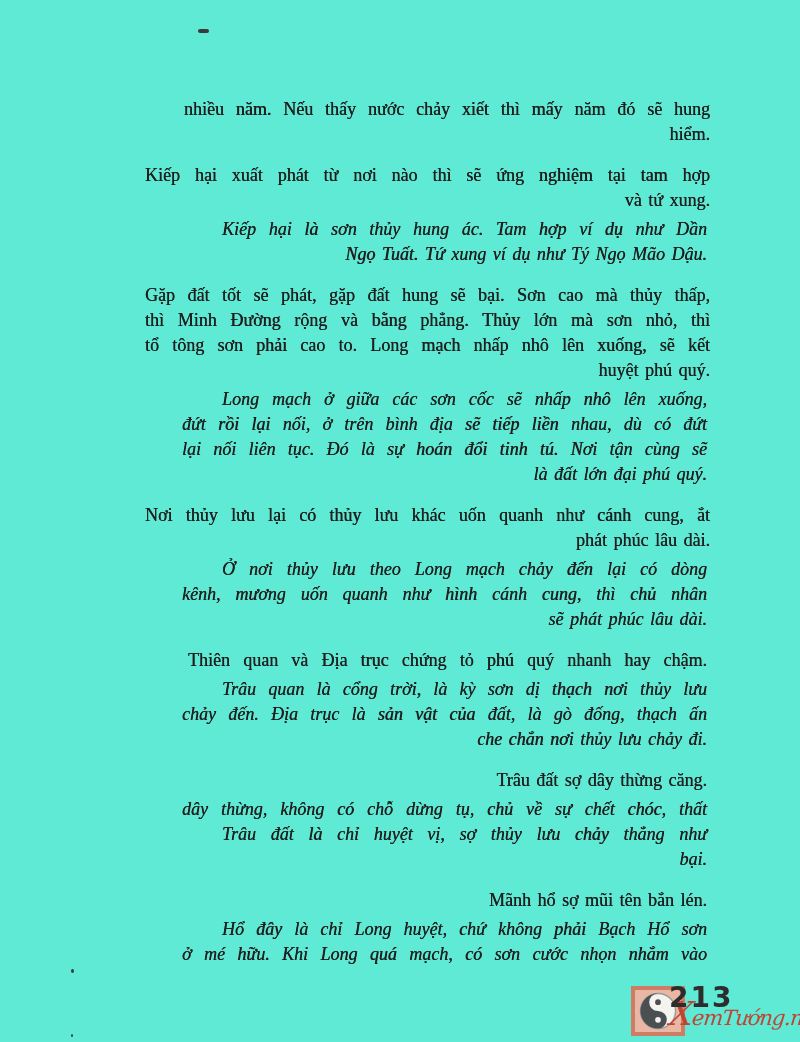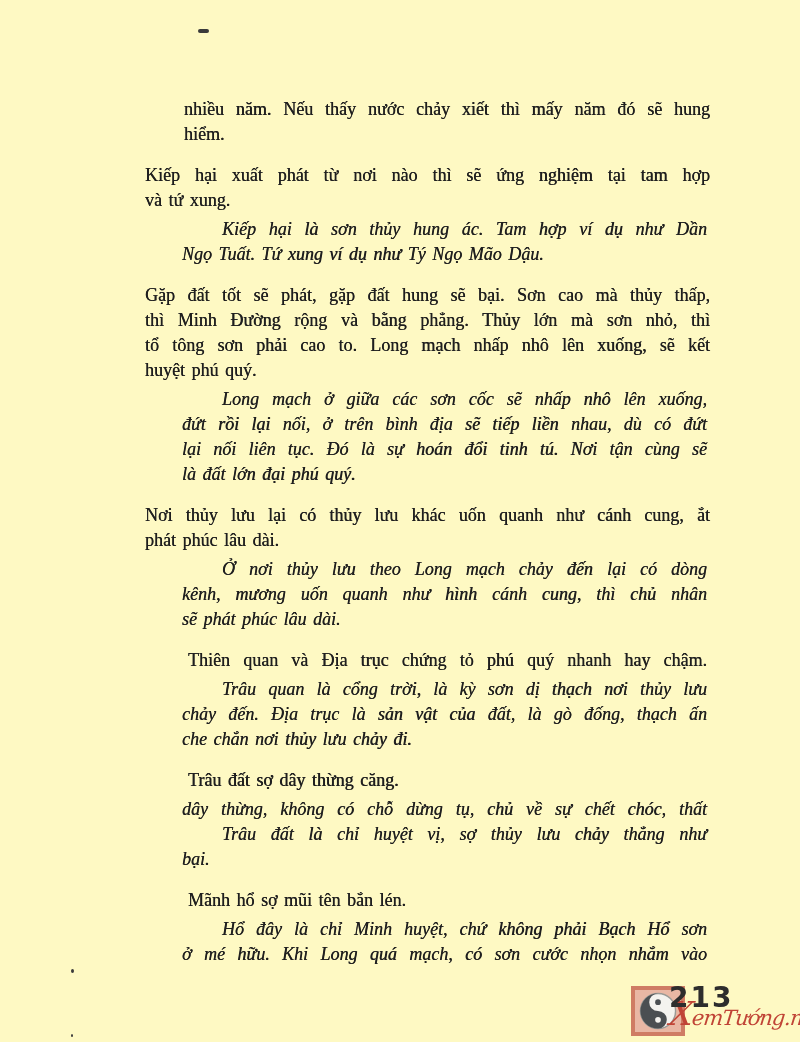--- a/index.html
+++ b/index.html
@@ -1,41 +1,41 @@
 <!DOCTYPE html>
 <html><head>
 <meta charset="utf-8">
 <style>
   html, body { margin: 0; padding: 0; background: #e8e8e8; }
   .page {
     position: relative;
     width: 800px;
     height: 1042px;
     margin: 0 auto;
-    background: #fef9c3;
+    background: #5eead4;
     overflow: hidden;
     font-family: "Liberation Serif", "DejaVu Serif", serif;
     color: #1f1f1f;
   }
   
   .text-column {
     position: absolute;
     top: 97px; left: 0; right: 0;
     font-size: 18px;
     line-height: 25px;
     word-spacing: 2px;
     text-shadow: 0.3px 0 0 currentColor; 
   }
   .para { position: relative; }
   .continuation   { margin: 0 0 0 184px;  width: 526px; }
   .statement      { margin: 16px 0 0 145px; width: 565px; }
   .statement-short{ margin: 16px 0 0 188px; width: 519px; }
   .commentary     { margin: 4px 0 0 182px;  width: 525px; font-style: italic; }
   .commentary .ln.first { padding-left: 40px; }
-  .ln { text-align: left; white-space: normal; }
+  .ln { text-align: right; white-space: normal; }
   .ln.j { text-align: justify; text-align-last: justify; }
   
   .artifact { position: absolute; background: #3a3a3a; }
   .dash   { left: 198px; top: 29px;  width: 11px; height: 4px; border-radius: 2px; }
   .speck1 { left: 71px;  top: 969px; width: 3px;  height: 4px; border-radius: 50%; }
   .speck2 { left: 71px;  top: 1034px; width: 2px; height: 3px; border-radius: 50%; }
   
   .footer { position: absolute; left: 0; top: 0; width: 100%; height: 100%; pointer-events: none; }
   .yy-box {
     position: absolute; left: 631px; top: 986px;
@@ -123,21 +123,21 @@
       </div>
       <div class="para commentary">
         <div class="ln j">dây thừng, không có chỗ dừng tụ, chủ về sự chết chóc, thất</div>
         <div class="ln first j">Trâu đất là chỉ huyệt vị, sợ thủy lưu chảy thẳng như</div>
         <div class="ln">bại.</div>
       </div>
       <div class="para statement-short">
         <div class="ln first">Mãnh hổ sợ mũi tên bắn lén.</div>
       </div>
       <div class="para commentary">
-        <div class="ln first j">Hổ đây là chỉ Minh huyệt, chứ không phải Bạch Hổ sơn</div>
+        <div class="ln first j">Hổ đây là chỉ Long huyệt, chứ không phải Bạch Hổ sơn</div>
         <div class="ln j">ở mé hữu. Khi Long quá mạch, có sơn cước nhọn nhắm vào</div>
       </div>
     </div>
 
   <div class="footer">
     <span class="yy-box">
       <svg viewBox="0 0 40 40" aria-hidden="true">
         <circle cx="20" cy="20" r="18.5" fill="#f4f3ef" stroke="#9a9a96" stroke-width="1.5"></circle>
         <path d="M20 1.5 a18.5 18.5 0 0 0 0 37 a9.25 9.25 0 0 0 0 -18.5 a9.25 9.25 0 0 1 0 -18.5 z" fill="#4b4f52"></path>
         <circle cx="20" cy="10.75" r="3" fill="#4b4f52"></circle>

